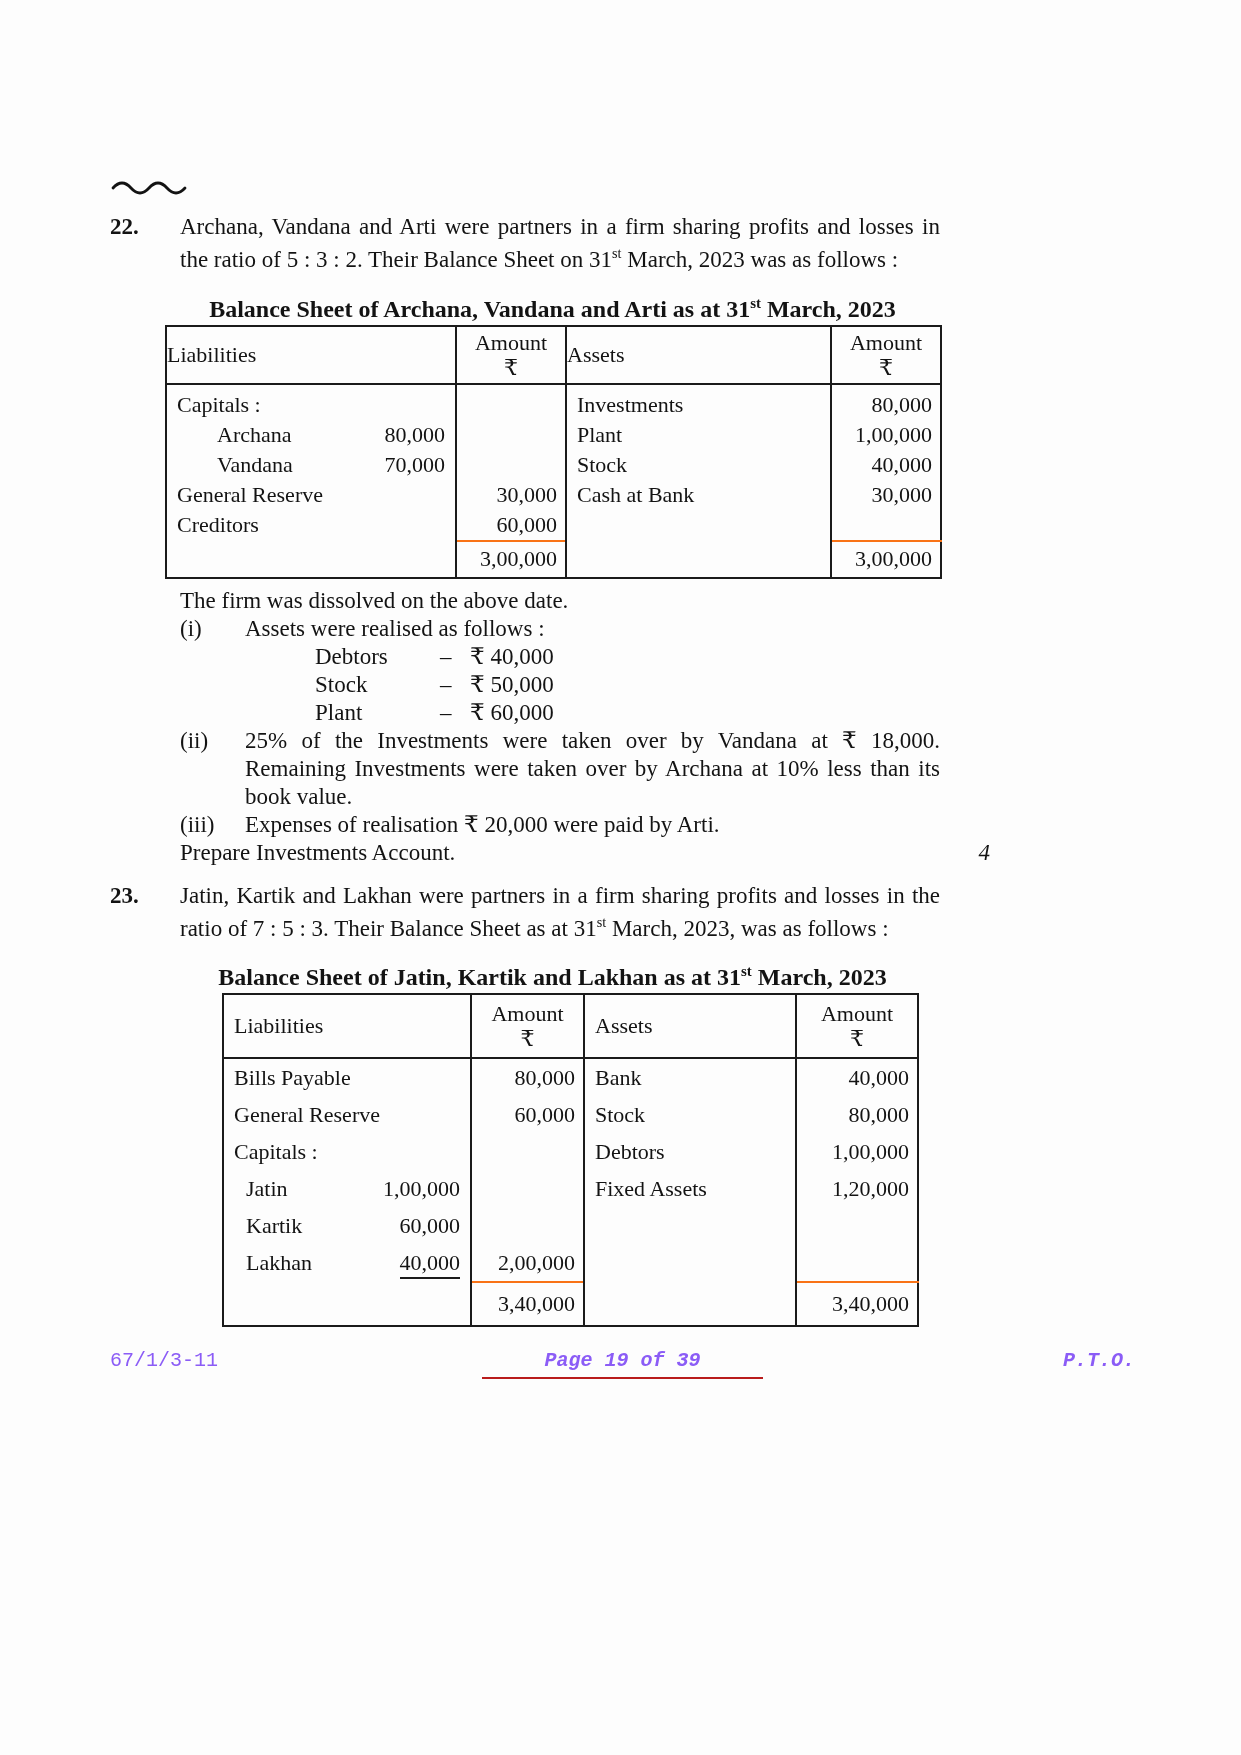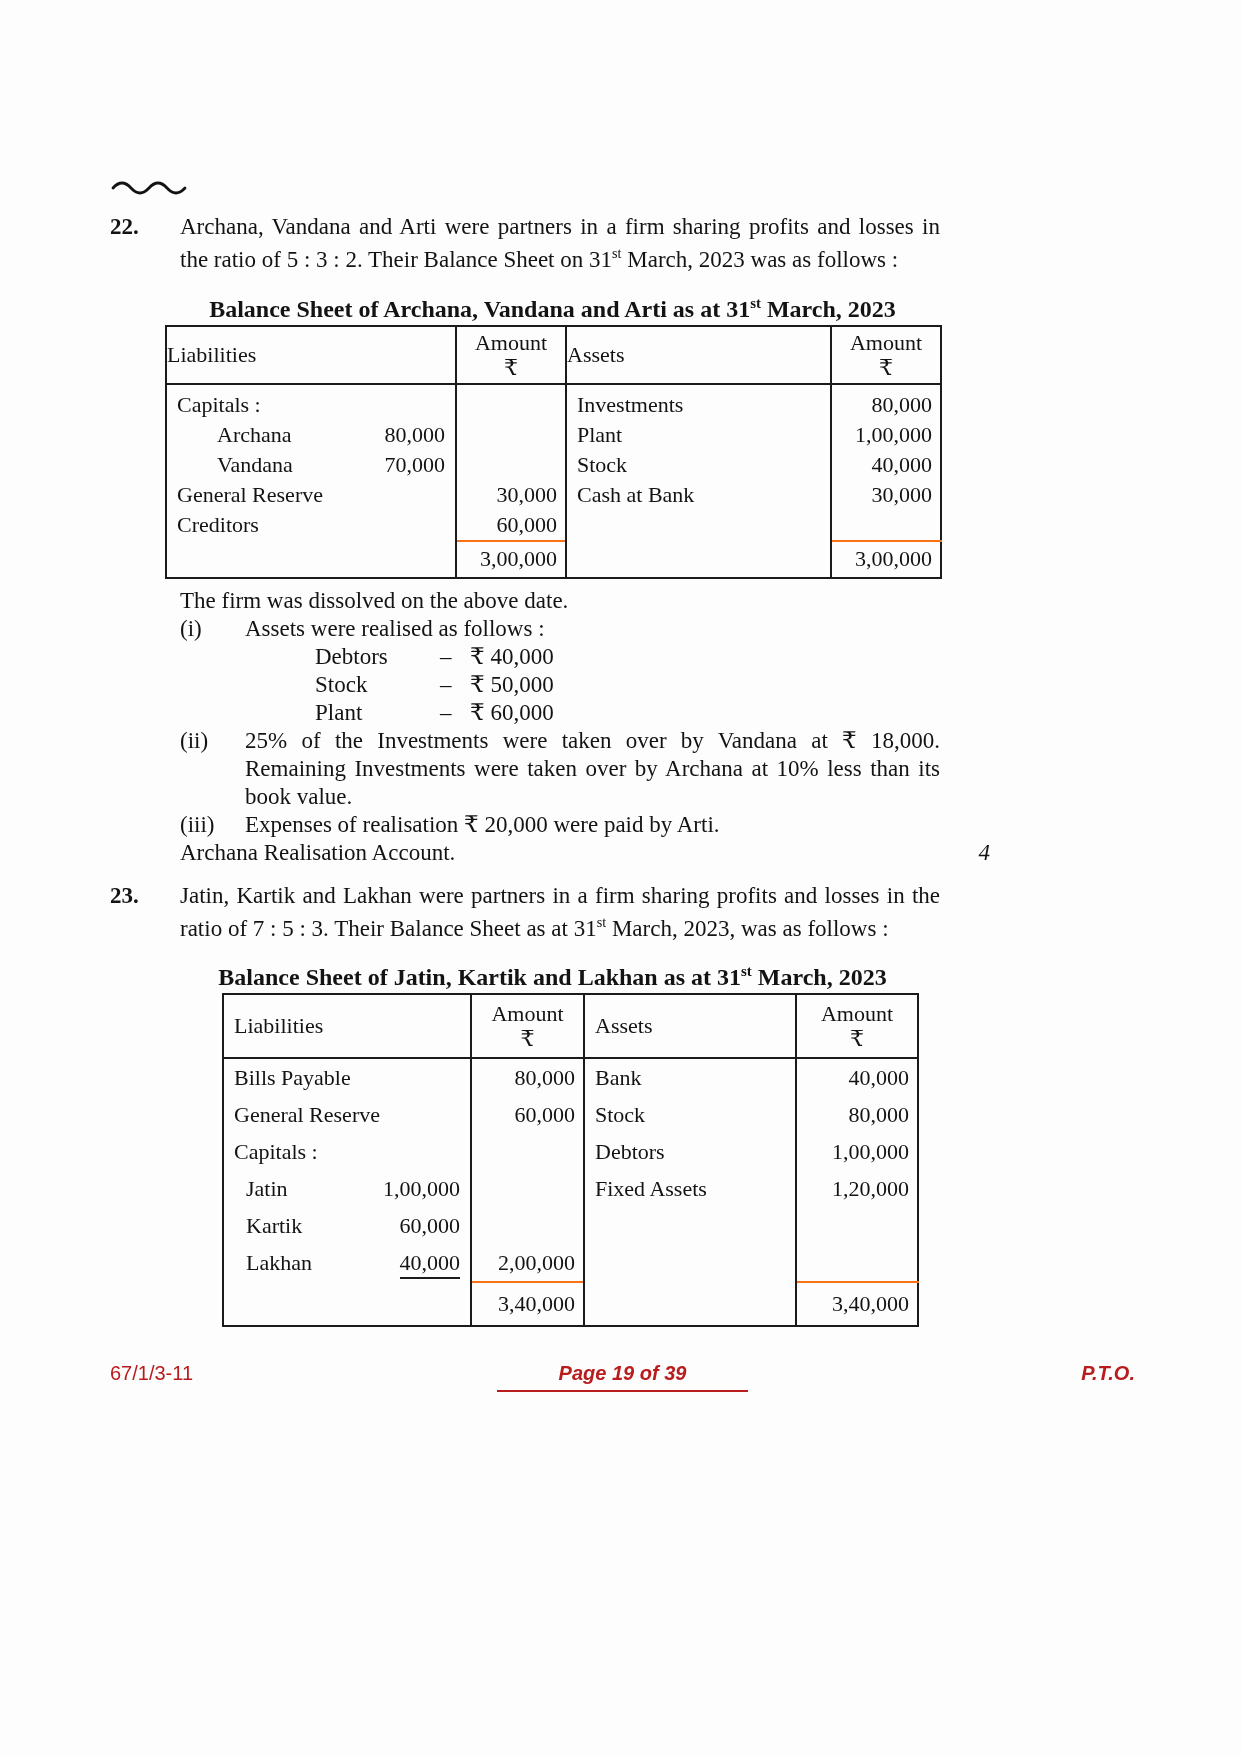--- a/index.html
+++ b/index.html
@@ -49,22 +49,22 @@
   .point-label{width:65px;}
   .point-text{width:695px;text-align:justify;}
   .real-row{display:flex;margin-left:205px;font-size:23px;line-height:28px;}
   .real-name{width:125px;}
   .real-dash{width:30px;}
   .prepare-row{display:flex;justify-content:space-between;margin-left:70px;width:810px;
     font-size:23px;line-height:28px;}
   .marks{font-style:italic;}
   .q23{margin-top:16px;}
 
-  .footer{display:flex;align-items:flex-start;width:1025px;margin-top:35px;
-    font-family:Liberation Sans, sans-serif;font-size:20px;color:#b91c1c;}
+  .footer{display:flex;align-items:flex-start;width:1025px;margin-top:22px;
+    font-family:Liberation Mono, monospace;font-size:20px;color:#8b5cf6;}
   .f-left{flex:1;}
   .f-center{flex:none;font-style:italic;font-weight:bold;}
   .f-center .pg{display:inline-block;padding:0 62px 5px;border-bottom:2px solid #b91c1c;}
   .f-right{flex:1;text-align:right;font-style:italic;font-weight:bold;}
 </style>
 </head>
 <body>
 
 <div class="page">
 
@@ -193,21 +193,21 @@
   <div class="point-row">
     <div class="point-label">(ii)</div>
     <div class="point-text">25% of the Investments were taken over by Vandana at ₹ 18,000. Remaining Investments were taken over by Archana at 10% less than its book value.</div>
   </div>
   <div class="point-row">
     <div class="point-label">(iii)</div>
     <div class="point-text">Expenses of realisation ₹ 20,000 were paid by Arti.</div>
   </div>
 
   <div class="prepare-row">
-    <div>Archana Realisation Account.</div>
+    <div>Prepare Investments Account.</div>
     <div class="marks">4</div>
   </div>
 
   <div class="q-block q23">
     <div class="q-num">23.</div>
     <div class="q-text"><span>Jatin, Kartik and Lakhan were partners in a firm sharing profits and losses in the ratio of 7 : 5 : 3. Their Balance Sheet as at 31</span><sup>st</sup><span> March, 2023, was as follows :</span></div>
   </div>
 
   <div class="bs-title"><span>Balance Sheet of Jatin, Kartik and Lakhan as at 31</span><sup>st</sup><span> March, 2023</span></div>
 

